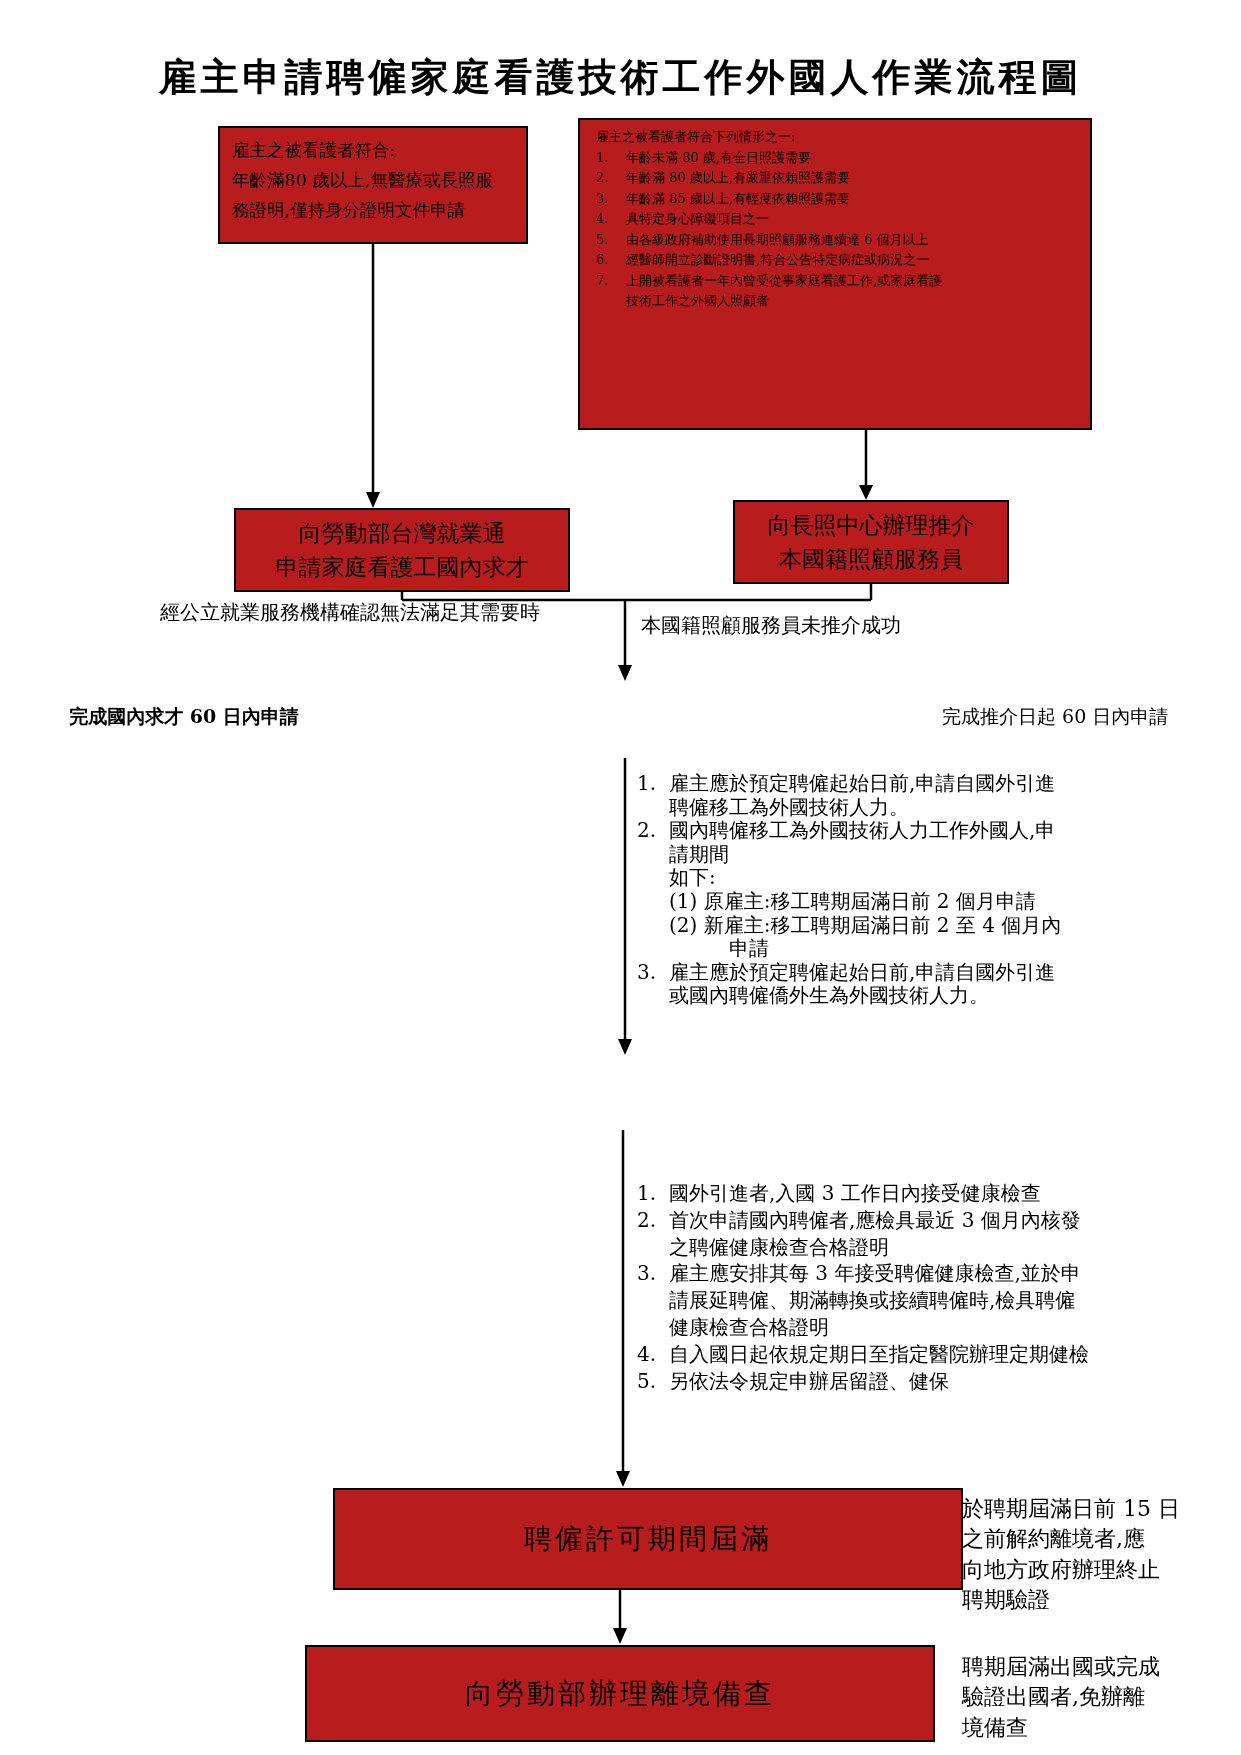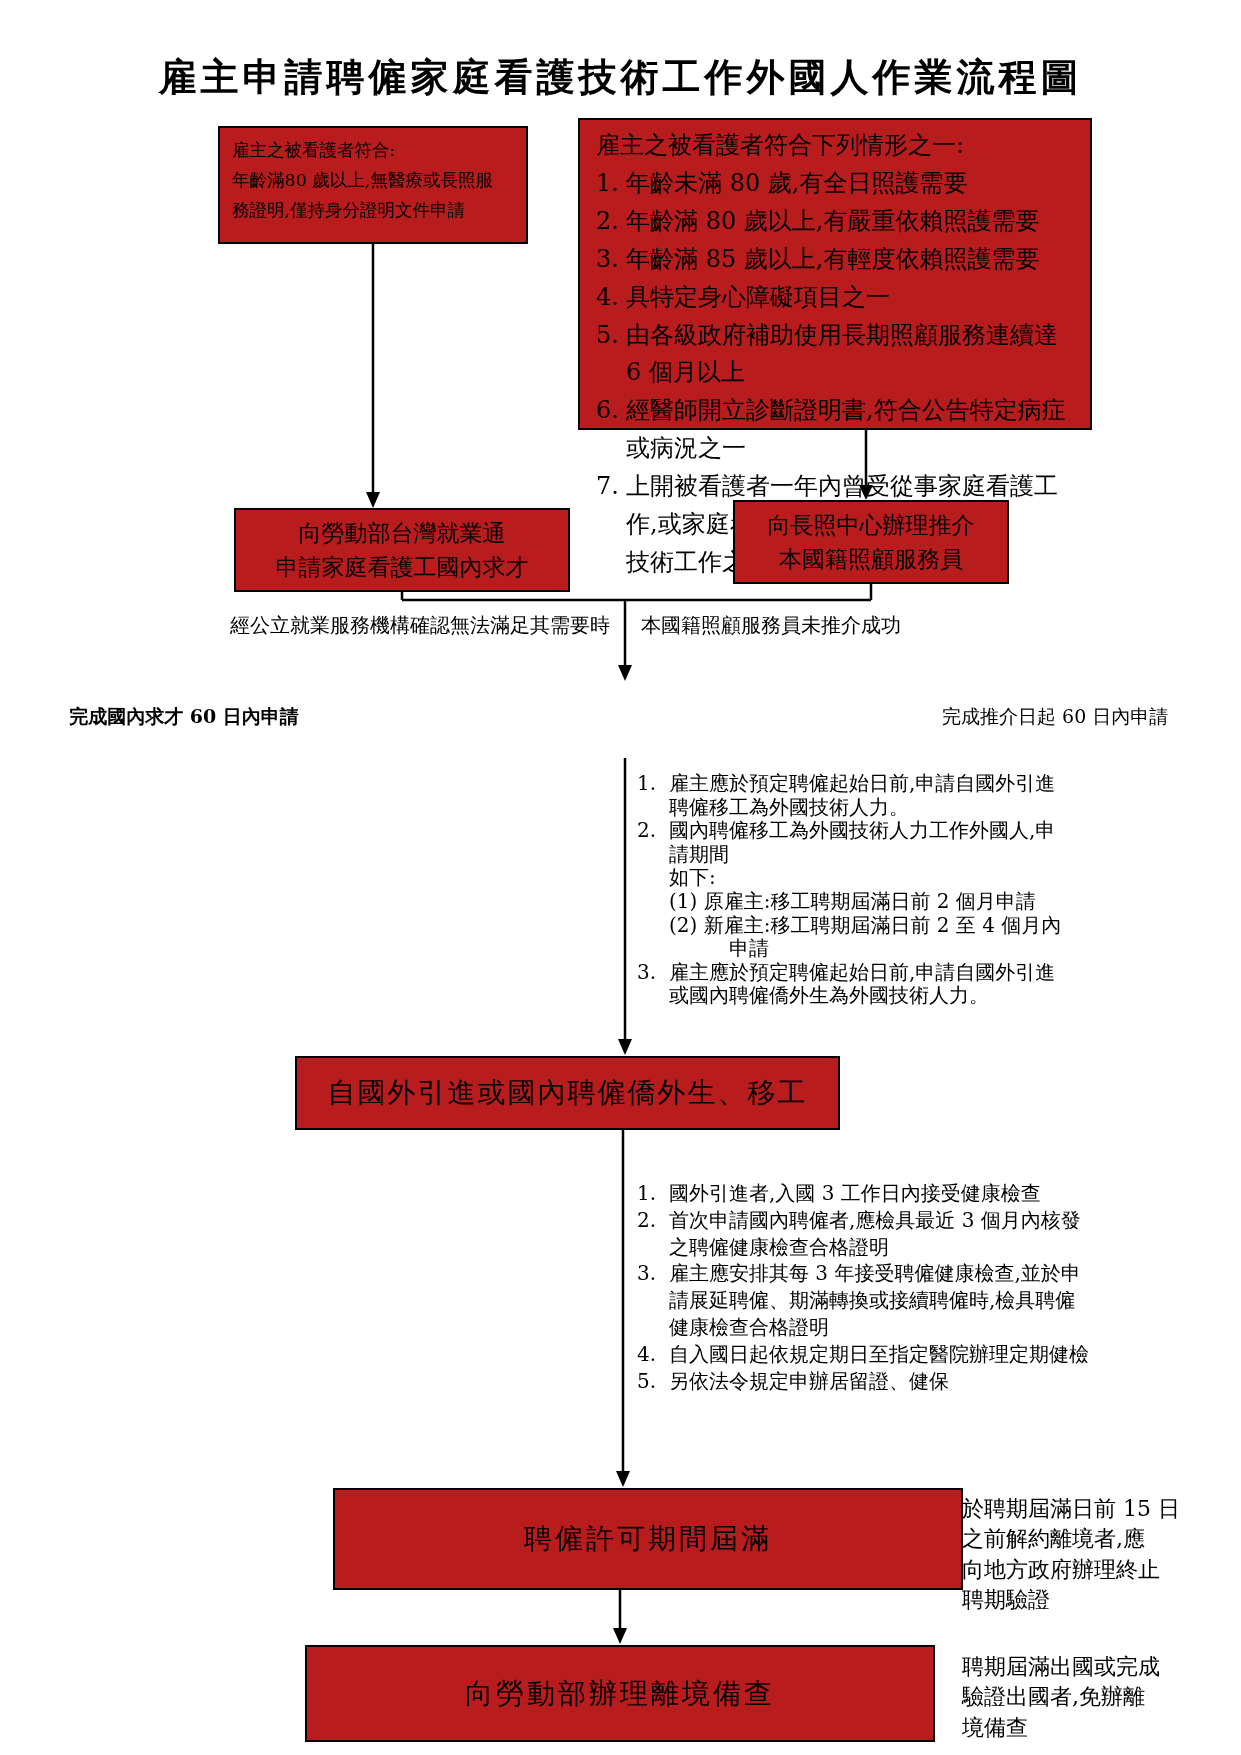--- a/index.html
+++ b/index.html
@@ -27,29 +27,29 @@
   }
   .center-box{
     display:flex;
     align-items:center;
     justify-content:center;
     text-align:center;
   }
   
   .box-simple{left:218px;top:126px;width:310px;height:118px;padding:8px 10px 8px 12px;font-size:17.5px;line-height:1.7;}
   
-  .box-conditions{left:578px;top:118px;width:514px;height:312px;padding:7px 10px 6px 16px;font-size:24px;line-height:1.58;}
+  .box-conditions{left:578px;top:118px;width:514px;height:312px;padding:7px 10px 6px 16px;font-size:13px;line-height:1.58;}
   .cond-item{display:flex;}
   .cond-marker{flex:0 0 30px;}
   .cond-text{flex:1 1 auto;}
   
   .box-recruit{left:234px;top:508px;width:336px;height:84px;font-size:23px;line-height:1.5;}
   .box-referral{left:733px;top:500px;width:276px;height:84px;font-size:23px;line-height:1.5;}
   
-  .merge-label-left{left:160px;top:612px;width:450px;font-size:20px;text-align:right;}
+  .merge-label-left{left:160px;top:599px;width:450px;font-size:20px;text-align:left;}
   .merge-label-right{left:641px;top:612px;width:320px;font-size:20px;text-align:left;}
   
   .box-permit{left:330px;top:682px;width:590px;height:76px;font-size:28px;letter-spacing:2px;}
   .permit-note-left{left:46px;top:704px;width:276px;font-size:19px;text-align:center;font-weight:bold;}
   .permit-note-right{left:942px;top:704px;width:286px;font-size:19px;text-align:left;}
   
   .notes{font-size:20px;line-height:1.18;}
   .notes-application{left:637px;top:772px;width:492px;}
   .notes-health{left:637px;top:1180px;width:528px;line-height:1.34;}
   .note-item{display:flex;}
@@ -139,21 +139,20 @@
 (2) 新雇主:移工聘期屆滿日前 2 至 4 個月內
 　　　申請</span>
     </div>
     <div class="note-item">
       <span class="note-marker">3.</span>
       <span class="note-text pre">雇主應於預定聘僱起始日前,申請自國外引進
 或國內聘僱僑外生為外國技術人力。</span>
     </div>
   </div>
 
-  <div class="abs fbox center-box box-entry">自國外引進或國內聘僱僑外生、移工</div>
 
   <div class="abs notes notes-health">
     <div class="note-item">
       <span class="note-marker">1.</span>
       <span class="note-text pre">國外引進者,入國 3 工作日內接受健康檢查</span>
     </div>
     <div class="note-item">
       <span class="note-marker">2.</span>
       <span class="note-text pre">首次申請國內聘僱者,應檢具最近 3 個月內核發
 之聘僱健康檢查合格證明</span>

